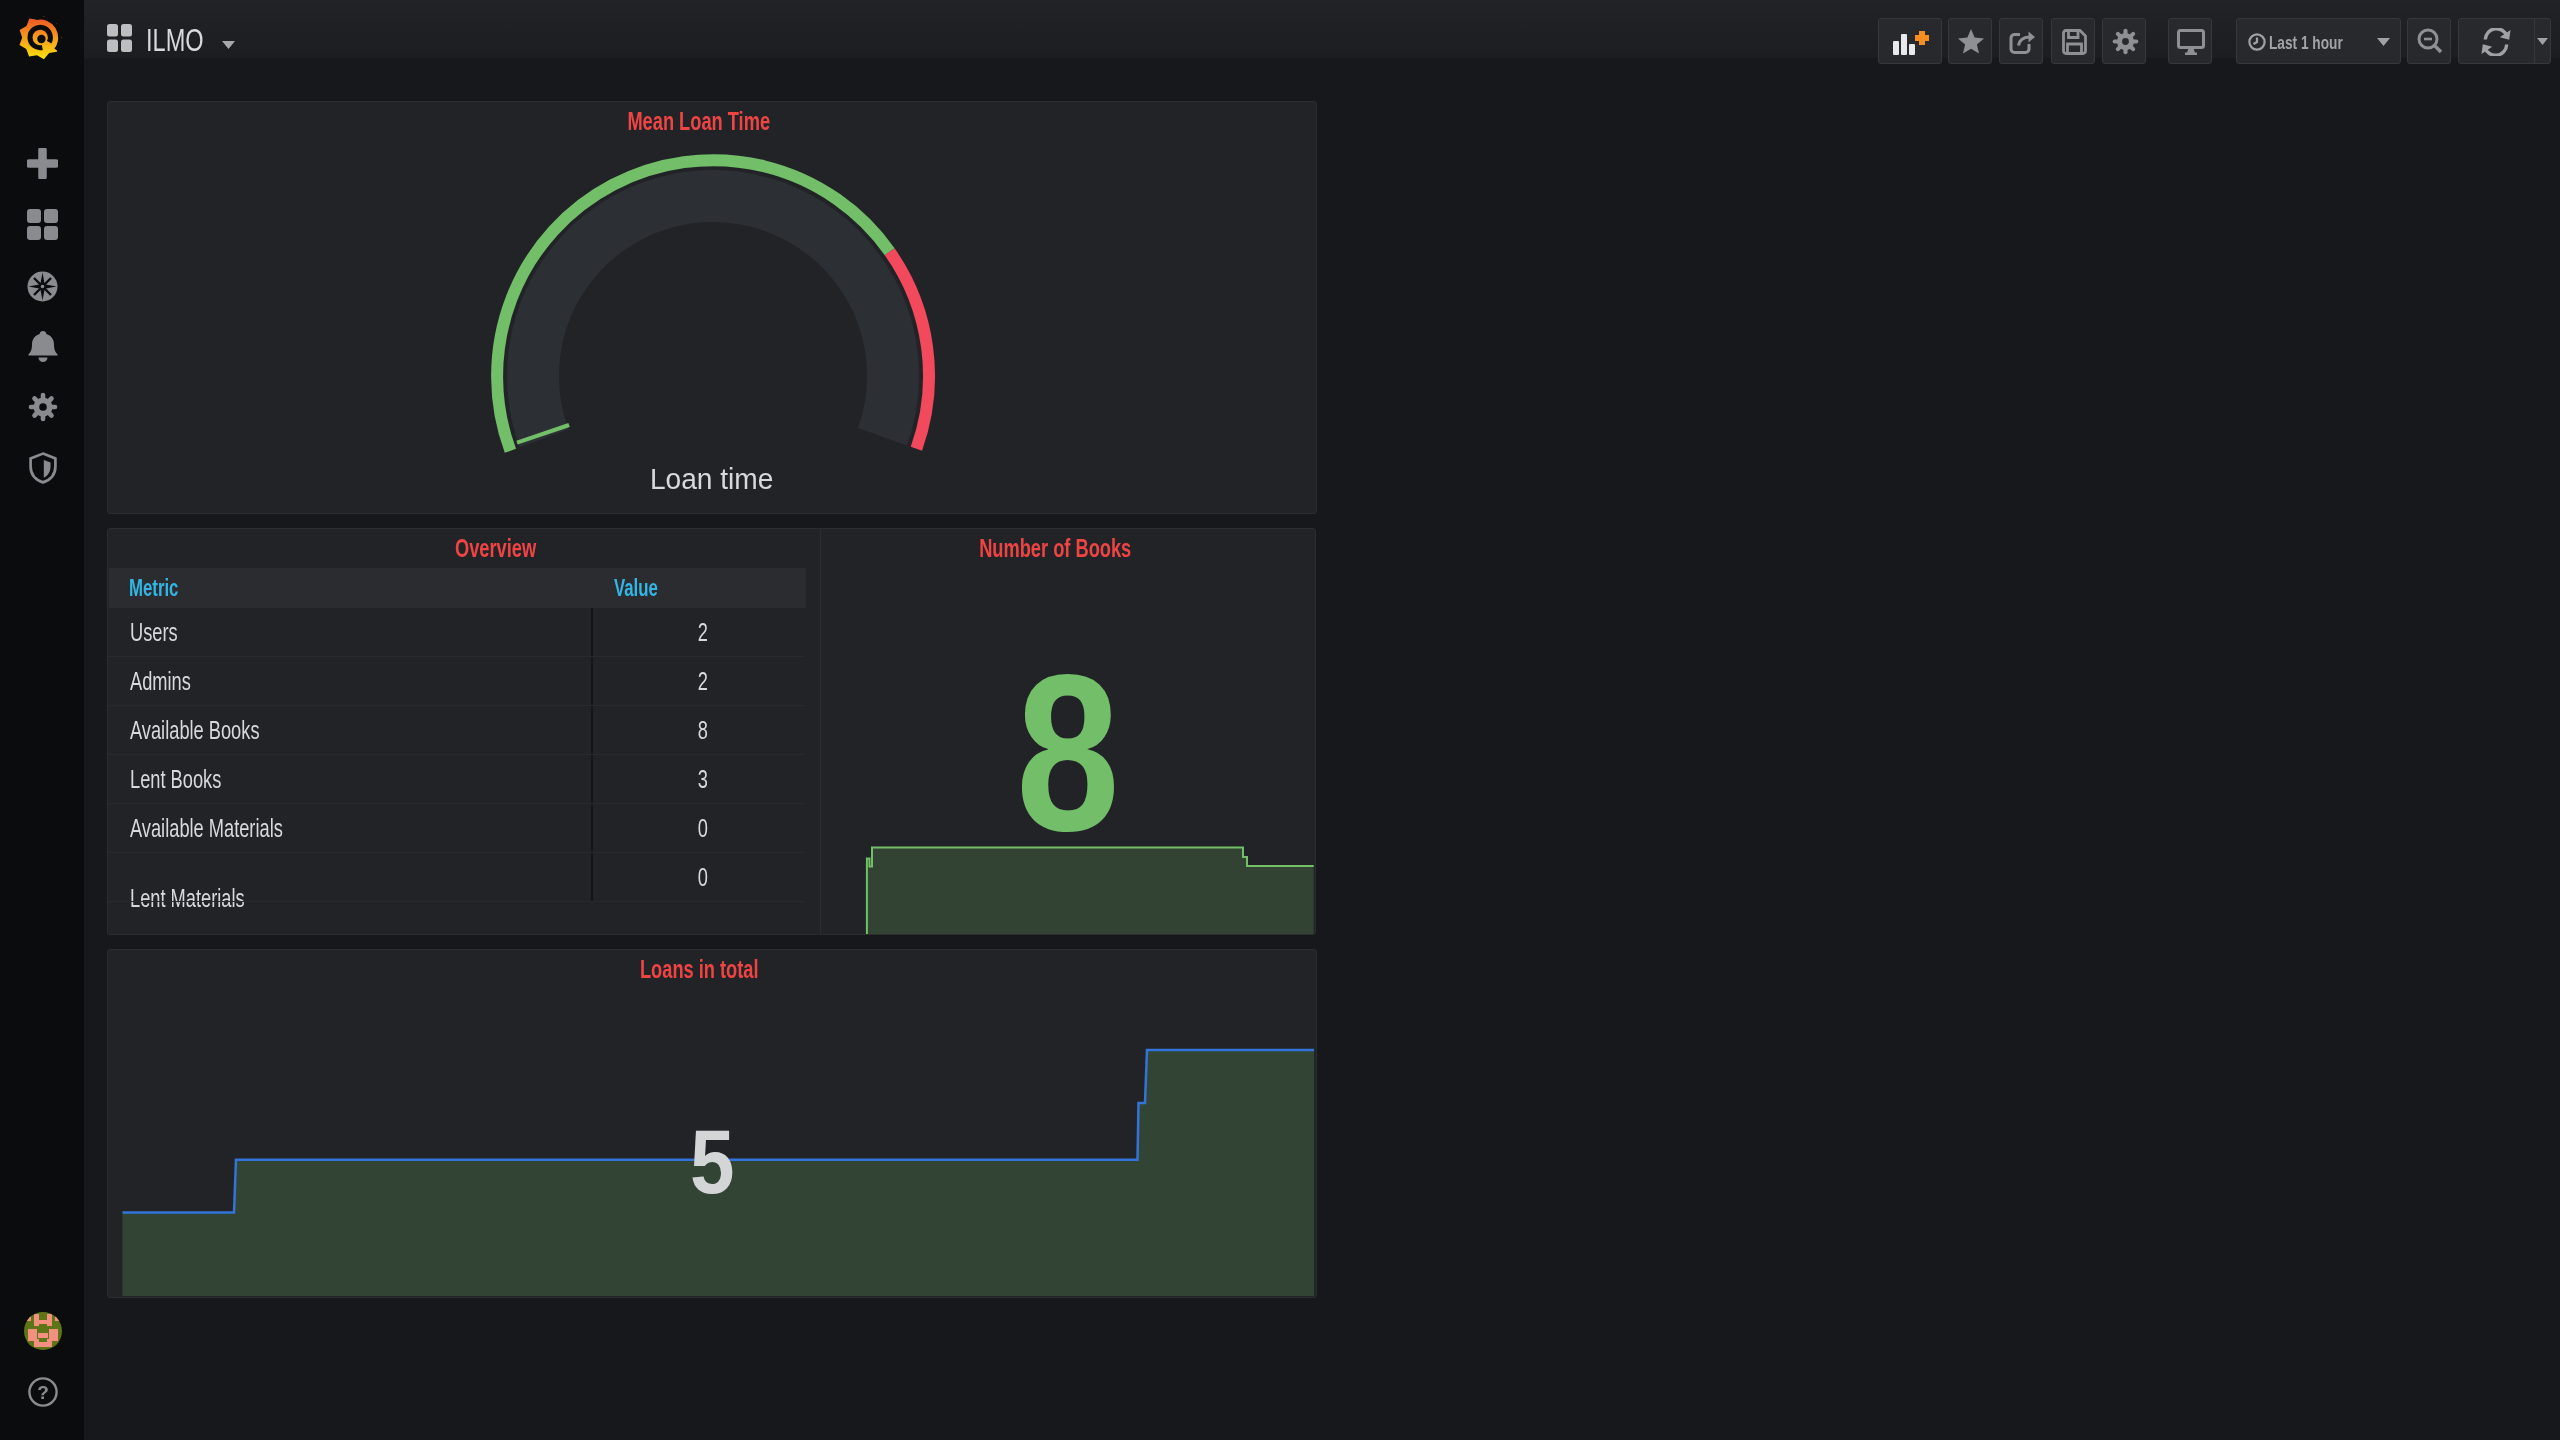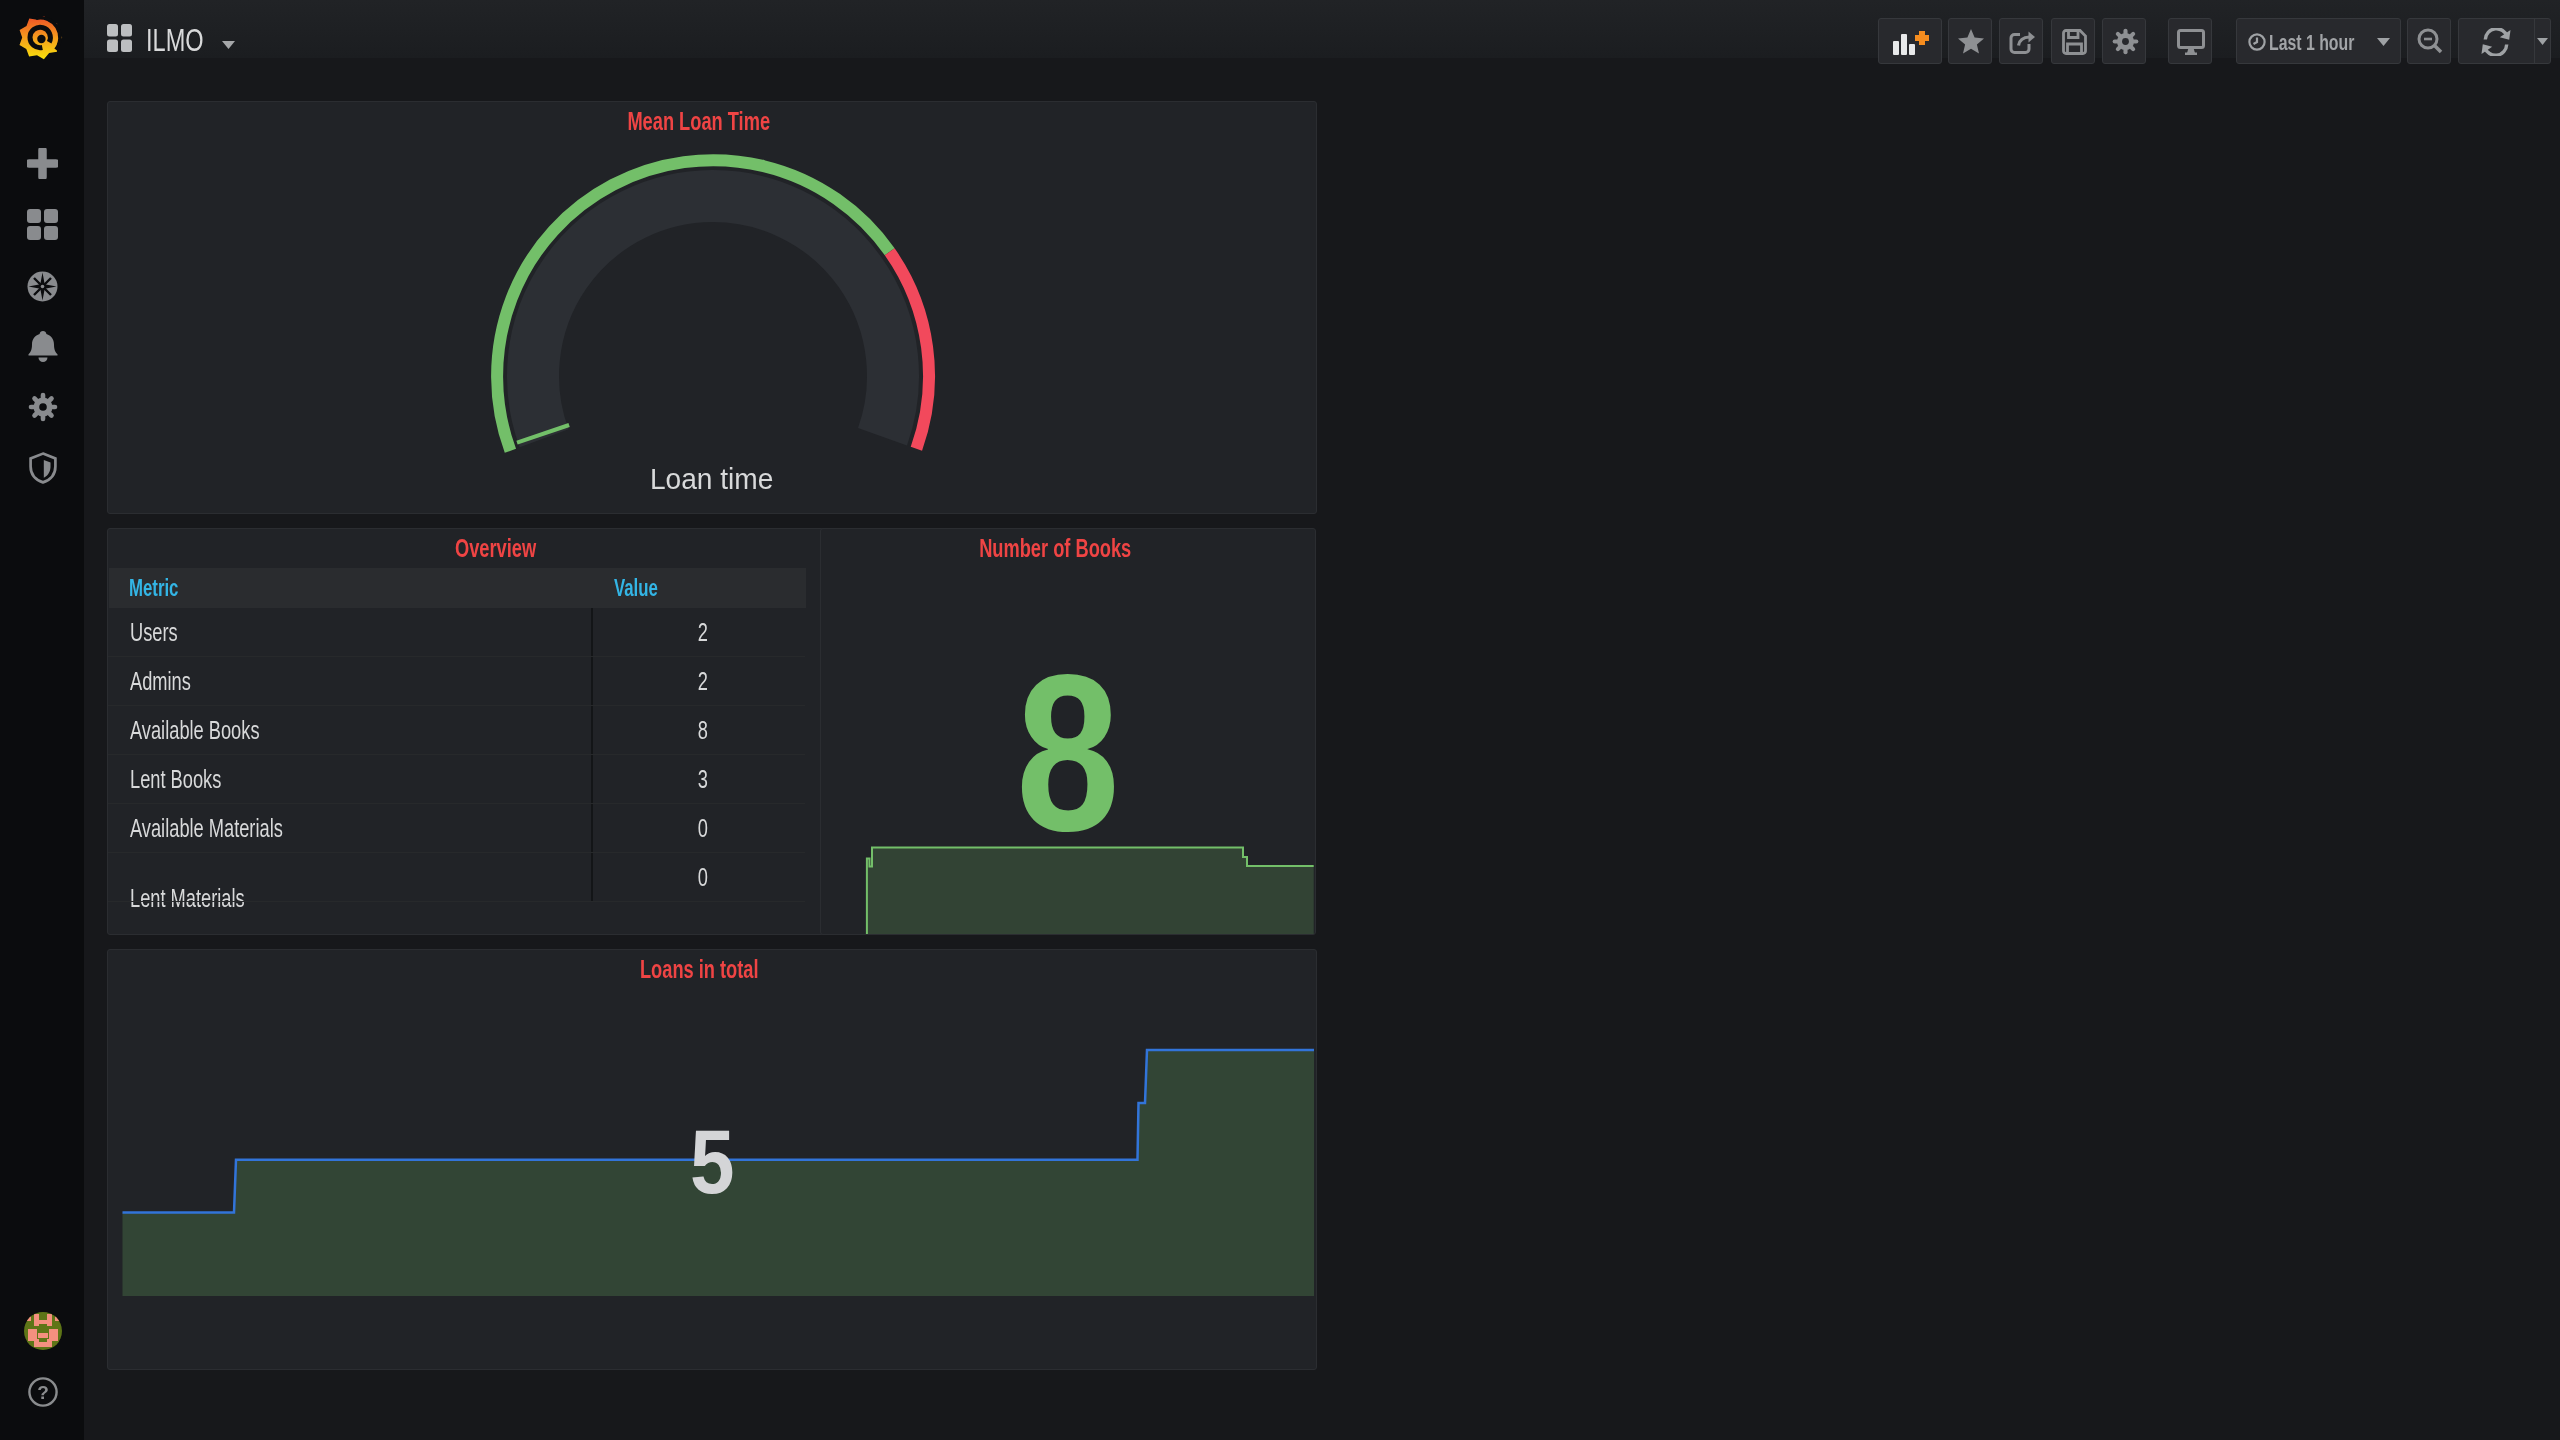--- a/index.html
+++ b/index.html
@@ -70,21 +70,21 @@
 
 <div class="panel" style="left:820px; top:528px; width:496px; height:407px;">
   <div class="ptitle" style="top:5px; padding-right:26px;"><span>Number of Books</span></div>
   <svg class="abs" style="left:0; top:0;" width="494" height="405" viewBox="0 0 494 405">
     <path d="M 45.9 405.5 L 45.9 329.5 L 48.5 329.5 L 48.5 337.6 L 51 337.6 L 51 318.5 L 422 318.5 L 422 328 L 426 328 L 426 337 L 492.7 337 L 492.7 405.5 Z" fill="rgba(115,191,105,0.21)"></path>
     <path d="M 45.9 405.5 L 45.9 329.5 L 48.5 329.5 L 48.5 337.6 L 51 337.6 L 51 318.5 L 422 318.5 L 422 328 L 426 328 L 426 337 L 492.7 337" fill="none" stroke="#73bf69" stroke-width="2"></path>
   </svg>
   <div class="abs" style="left:0; top:119px; width:494px; text-align:center; color:#73bf69; font-size:222px; font-weight:bold; line-height:210px;"><span class="cscale" style="transform:scaleX(0.84);">8</span></div>
 </div>
 
-<div class="panel" style="left:107px; top:949px; width:1210px; height:421px;">
+<div class="panel" style="left:107px; top:949px; width:1210px; height:349px;">
   <svg class="abs" style="left:0; top:0;" width="1208" height="347" viewBox="0 0 1208 347">
     <path d="M 14.5 262.5 L 126 262.5 L 128 209.8 L 1029.5 209.8 L 1030.5 153 L 1037 153 L 1039 100 L 1206 100 L 1206 346 L 14.5 346 Z" fill="rgba(115,191,105,0.22)"></path>
     <path d="M 14.5 262.5 L 126 262.5 L 128 209.8 L 1029.5 209.8 L 1030.5 153 L 1037 153 L 1039 100 L 1206 100" fill="none" stroke="#3274d9" stroke-width="2.5"></path>
   </svg>
   <div class="ptitle" style="top:5px; padding-right:26px;"><span>Loans in total</span></div>
   <div class="abs" style="left:0; top:166px; width:1208px; text-align:center; color:#d4d5d7; font-size:91px; font-weight:bold; line-height:91px;"><span class="cscale" style="transform:scaleX(0.88);">5</span></div>
 </div>
 
 <div id="sidebar" class="abs">
 
@@ -248,21 +248,21 @@
     <path d="M10 24 H 18 L 16.5 19 H 11.5 Z" fill="#8e9093"></path>
     <rect x="8" y="23.5" width="12" height="2.5" fill="#8e9093"></rect>
   </svg>
 </div>
 
 <div class="btn" style="left:2236px; width:165px;">
   <svg class="abs" style="left:11px; top:14px;" width="18" height="18" viewBox="0 0 18 18">
     <circle cx="9" cy="9" r="7.6" fill="none" stroke="#9fa2a5" stroke-width="2.2"></circle>
     <path d="M9 4.5 V 9 L 5.5 11" fill="none" stroke="#9fa2a5" stroke-width="2.2"></path>
   </svg>
-  <div class="abs" style="left:32px; top:11px; color:#a2a4a7; font-size:22px; line-height:25px; font-weight:bold;"><span class="cscale" style="transform:scaleX(0.72); transform-origin:left;">Last 1 hour</span></div>
+  <div class="abs" style="left:32px; top:11px; color:#a2a4a7; font-size:19px; line-height:25px; font-weight:bold;"><span class="cscale" style="transform:scaleX(0.72); transform-origin:left;">Last 1 hour</span></div>
   <svg class="abs" style="left:140px; top:19px;" width="13" height="8" viewBox="0 0 13 8">
     <path d="M0 0 H13 L6.5 8 Z" fill="#9fa2a5"></path>
   </svg>
 </div>
 <div class="btn" style="left:2407px; width:44px;">
   <svg class="abs" style="left:9px; top:9px;" width="26" height="27" viewBox="0 0 26 27">
     <circle cx="11" cy="11" r="9" fill="none" stroke="#8e9093" stroke-width="3"></circle>
     <line x1="7" y1="11" x2="15" y2="11" stroke="#8e9093" stroke-width="2.6"></line>
     <line x1="17.5" y1="17.5" x2="24" y2="24" stroke="#8e9093" stroke-width="3.6"></line>
   </svg>

